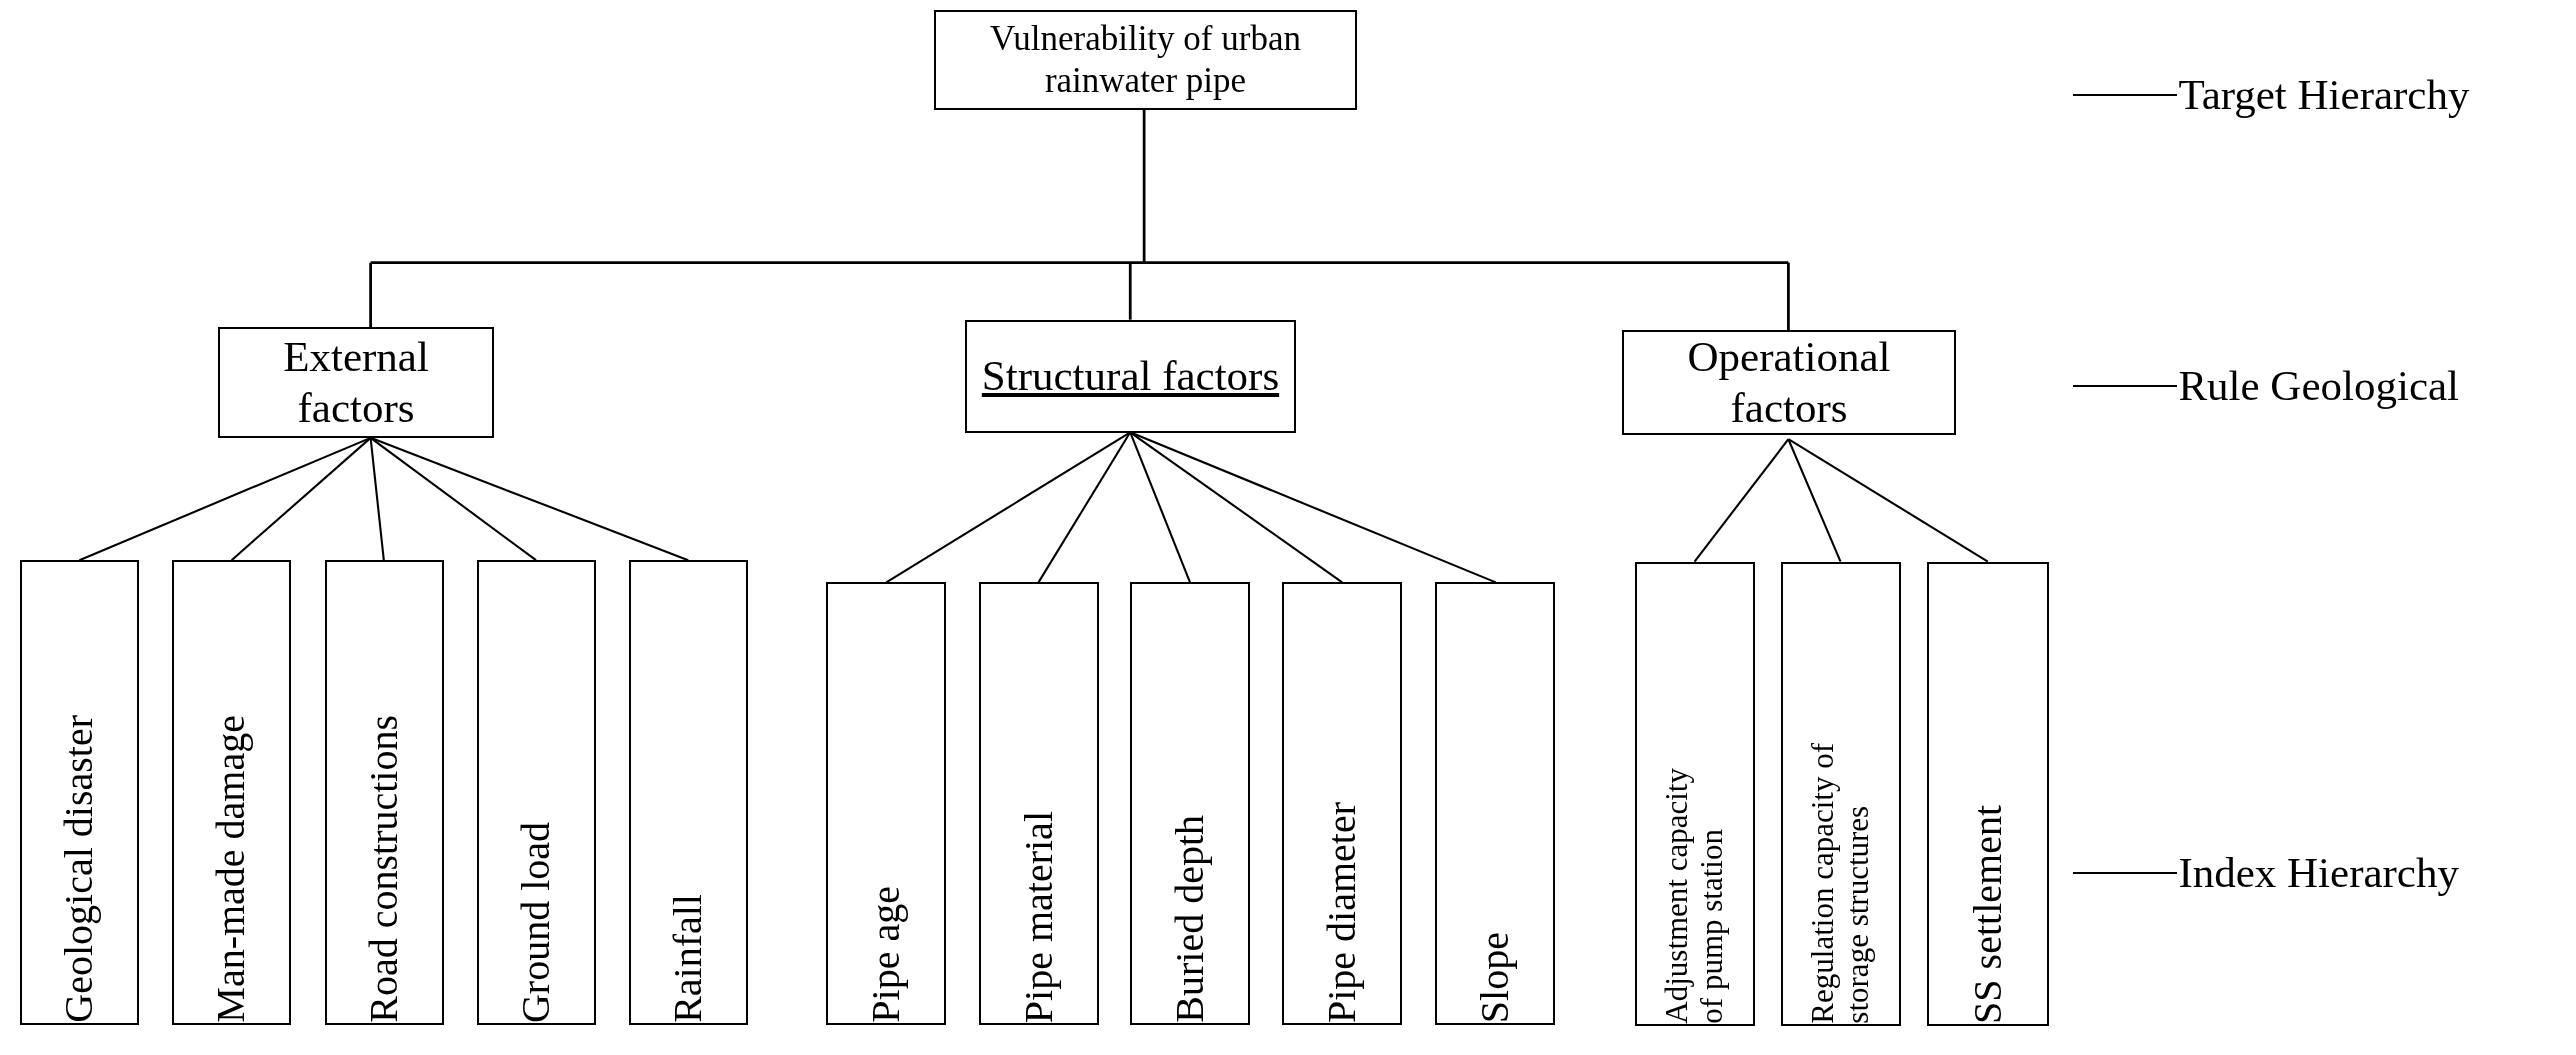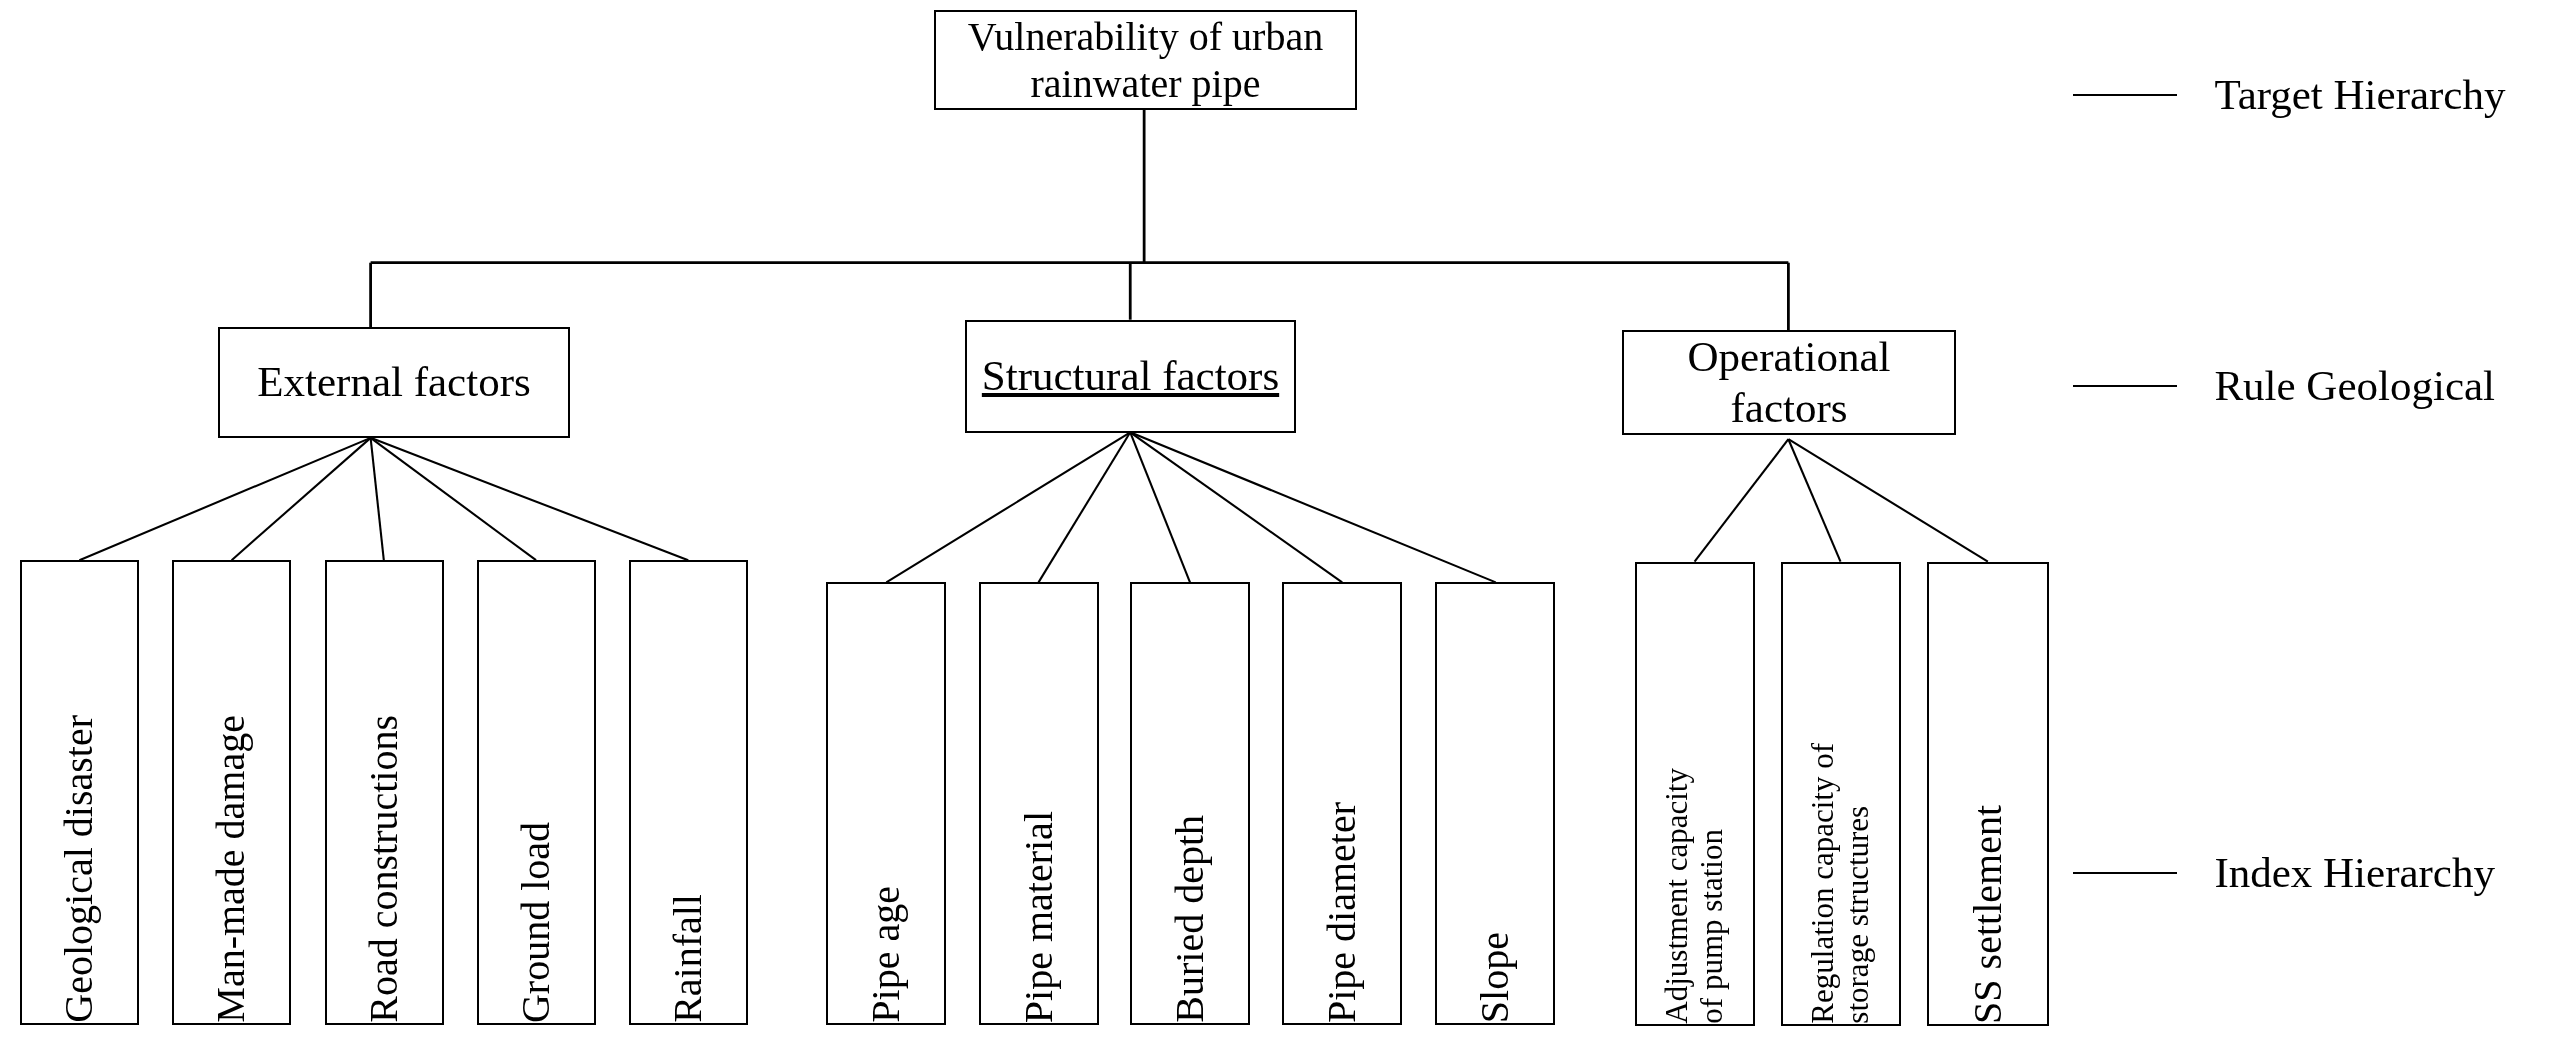--- a/index.html
+++ b/index.html
@@ -29,21 +29,21 @@
     box-sizing: border-box;
     border: 2.1px solid #000000;
     background: #ffffff;
     display: flex;
     align-items: center;
     justify-content: center;
     text-align: center;
     line-height: 1.18;
   }
   .node.root {
-    font-size: 40px;
+    font-size: 35px;
     padding: 8px 7px;
   }
   .node.rule {
     font-size: 43px;
     padding: 2.8px 7px;
   }
   .node.leaf {
     border-width: 2.1px;
     align-items: flex-end;
     justify-content: center;
@@ -60,21 +60,20 @@
     letter-spacing: 0px;
   }
   .vlabel.two-line {
     font-size: 31px;
     line-height: 1.12;
   }
   .legend-row {
     position: absolute;
     display: flex;
     align-items: center;
-    gap: 36px;
   }
   .legend-rule {
     width: 104px;
     height: 0;
     border-top: 2.1px solid #000000;
   }
   .legend-text {
     font-size: 43px;
     white-space: nowrap;
     margin-left: 1.4px;
@@ -115,21 +114,21 @@
       <line x1="2573" y1="632" x2="2648" y2="808"></line>
       <line x1="2573" y1="632" x2="2860" y2="808"></line>
     </g>
   </svg>
 
   <div class="node root" style="left:934px; top:9.7px; width:423px; height:100px;">
     <span>Vulnerability of urban
 rainwater pipe</span>
   </div>
 
-  <div class="node rule" style="left:218px; top:327px; width:352px; height:111px;">
+  <div class="node rule" style="left:218px; top:327px; width:276px; height:111px;">
     <span>External factors</span>
   </div>
 
   <div class="node rule" style="left:965px; top:320px; width:331px; height:113px;text-decoration:underline;">
     <span>Structural factors</span>
   </div>
 
   <div class="node rule" style="left:1622px; top:330px; width:334px; height:105px;">
     <span>Operational factors</span>
   </div>

